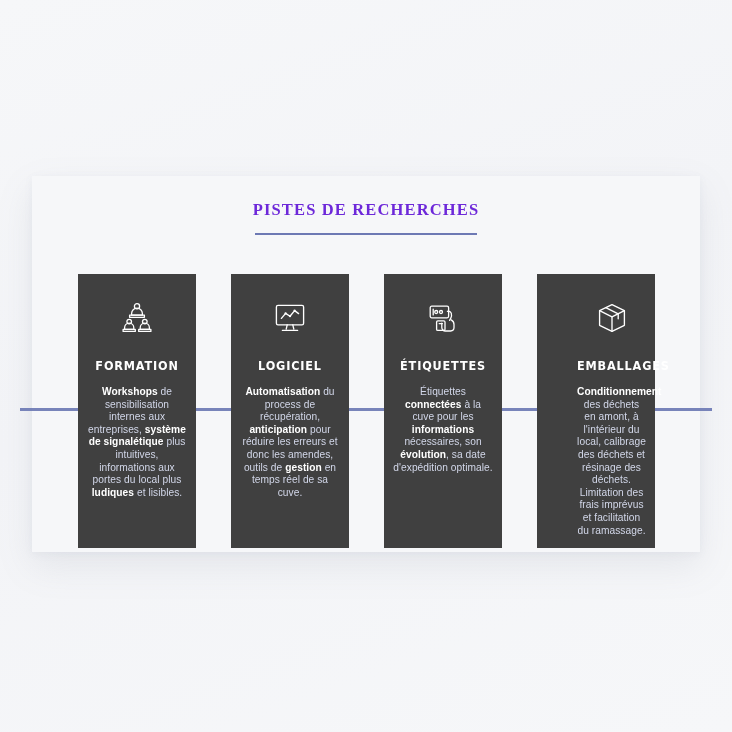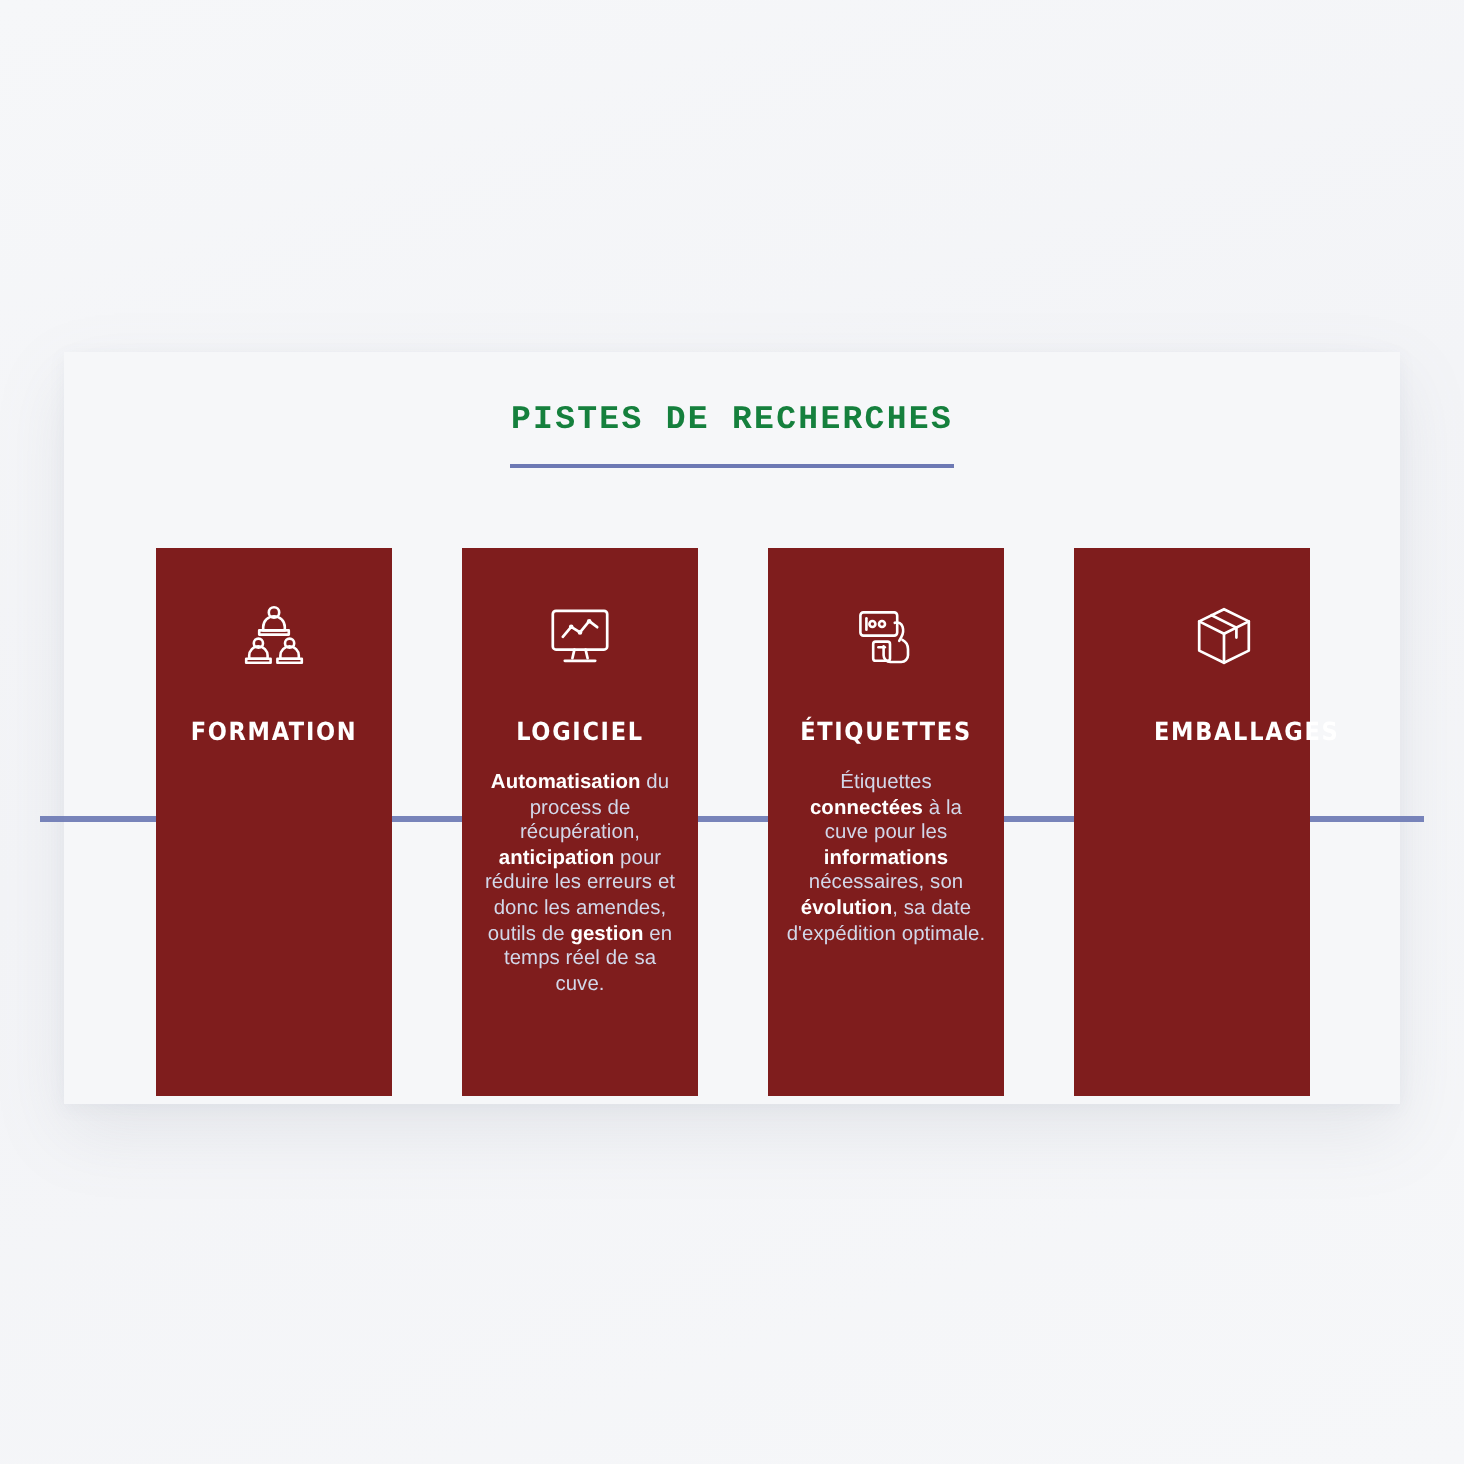--- a/index.html
+++ b/index.html
@@ -29,38 +29,38 @@
   .cross-rule{
     position:absolute;left:20px;top:408px;width:692px;height:3px;
     background:#6d79b4;opacity:.92;
   }
 
   .title-wrap{
     position:absolute;left:32px;top:200px;width:668px;
     text-align:center;
   }
   .title{
-    font-family:Liberation Mono, monospace;
+    font-family:Liberation Serif, serif;
     font-weight:700;
     font-size:16.5px;
     letter-spacing:1.15px;
-    color:#15803d;
+    color:#6d28d9;
     white-space:nowrap;
   }
   .title-underline{
     margin:13px auto 0;
     width:222px;height:2px;background:#6d79b4;
   }
 
   .cards{
     position:absolute;left:32px;top:274px;width:668px;height:274px;
   }
   .card{
     position:absolute;top:0;width:118px;
-    background:#7f1d1d;
+    background:#404040;
     color:#ffffff;
     box-sizing:border-box;
     padding:26px 9px 12px;
     text-align:center;
   }
   .card.c1{left:46px;height:274px;}
   .card.c2{left:199px;height:274px;}
   .card.c3{left:352px;height:274px;}
   .card.c4{left:505px;height:274px;padding-left:40px;}
 
@@ -113,20 +113,21 @@
           <rect x="9.6" y="14.2" width="14.8" height="2.1"></rect>
           <circle cx="9.2" cy="20.6" r="2.3"></circle>
           <path d="M4.6 28.4v-1.6a4.6 4.6 0 0 1 9.2 0v1.6z"></path>
           <rect x="3.1" y="28.4" width="12.2" height="2"></rect>
           <circle cx="24.8" cy="20.6" r="2.3"></circle>
           <path d="M20.2 28.4v-1.6a4.6 4.6 0 0 1 9.2 0v1.6z"></path>
           <rect x="18.7" y="28.4" width="12.2" height="2"></rect>
         </svg>
       </div>
       <div class="card-title">FORMATION</div>
+      <div class="card-body"><b>Workshops</b> de sensibilisation internes aux entreprises, <b>système de signalétique</b> plus intuitives, informations aux portes du local plus <b>ludiques</b> et lisibles.</div>
     </div>
 
     <div class="card c3">
       <div class="icon">
         <svg width="34" height="34" viewBox="0 0 34 34" fill="none" stroke="#ffffff" stroke-width="1.3" stroke-linecap="round" stroke-linejoin="round">
           <rect x="4.2" y="5.2" width="18.4" height="11.6" rx="1.5"></rect>
           <circle cx="10.2" cy="11" r="1.5"></circle>
           <circle cx="15" cy="11" r="1.5"></circle>
           <line x1="7.2" y1="8.1" x2="7.2" y2="13.9"></line>
           <path d="M21.4 10.4c1.9-.6 3.4.4 3.9 2 .6 2 .2 3.6-.6 5l-1.1 2"></path>
@@ -158,16 +159,17 @@
     <div class="card c4">
       <div class="icon">
         <svg width="34" height="34" viewBox="0 0 34 34" fill="none" stroke="#ffffff" stroke-width="1.35" stroke-linecap="round" stroke-linejoin="round">
           <path d="M17 3.6l12.4 6.1v14.6L17 30.4 4.6 24.3V9.7z"></path>
           <path d="M4.6 9.7L17 15.9l12.4-6.2"></path>
           <line x1="17" y1="15.9" x2="17" y2="30.4"></line>
           <path d="M10.8 6.6l12.4 6.2v5"></path>
         </svg>
       </div>
       <div class="card-title">EMBALLAGES</div>
+      <div class="card-body"><b>Conditionnement</b> des déchets en amont, à l'intérieur du local, calibrage des déchets et résinage des déchets. Limitation des frais imprévus et facilitation du ramassage.</div>
     </div>
 
   </div>
 </div>
 
 </body></html>

